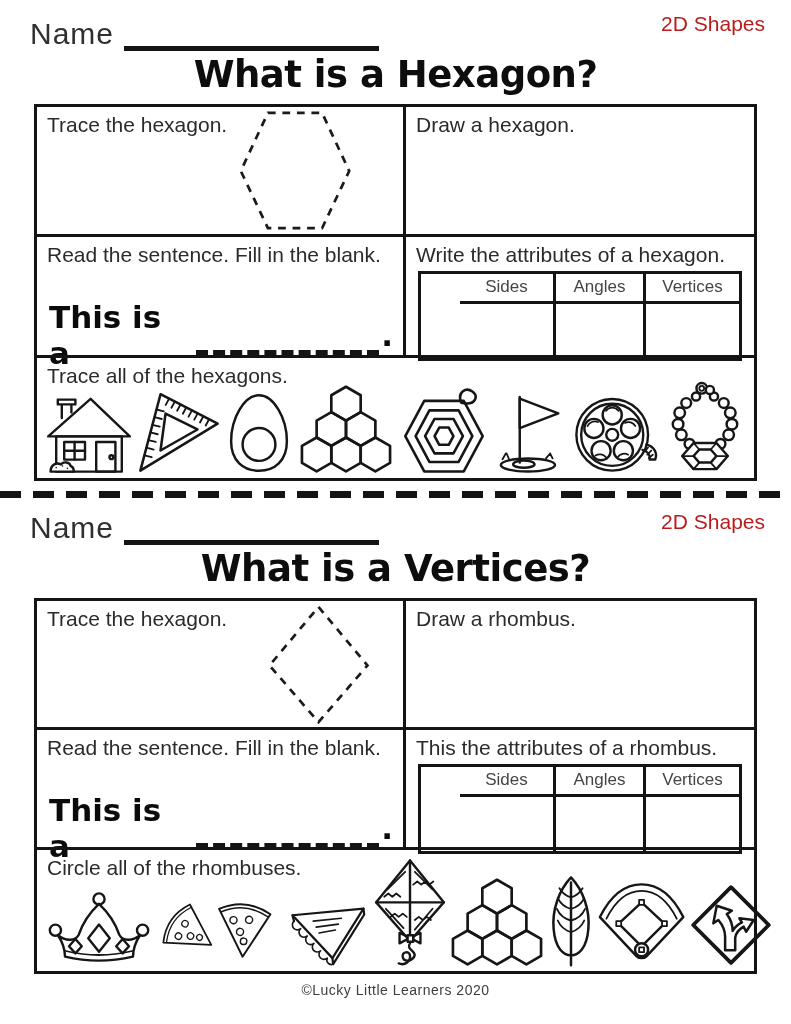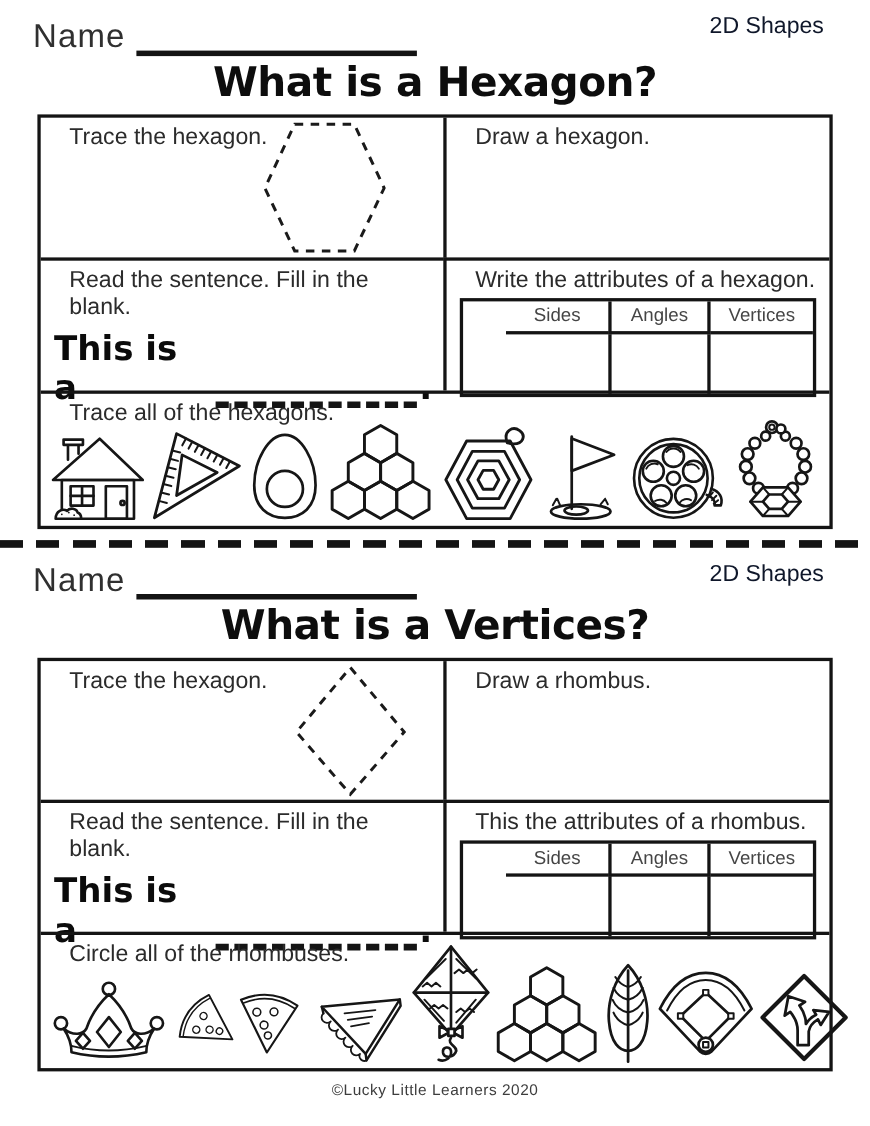--- a/index.html
+++ b/index.html
@@ -2,34 +2,34 @@
 <html><head>
 <meta charset="utf-8">
 <style>
   html,body{margin:0;padding:0;background:#fff;}
   body{width:791px;height:1024px;overflow:hidden;font-family:"Liberation Sans",sans-serif;color:#2b2b2b;}
   .sec-header{position:relative;padding:12px 20px 0 30px;}
   .sec-header.second{padding-top:8px;}
   .name-row{display:flex;align-items:flex-end;gap:10px;}
   .name-label{font-size:30px;color:#303030;letter-spacing:1px;}
   .name-line{display:inline-block;width:255px;height:34px;border-bottom:5px solid #141414;}
-  .corner{position:absolute;top:12px;right:42px;font-size:21px;color:#0f172a;}
+  .corner{position:absolute;top:12px;right:26px;font-size:21px;color:#b91c1c;}
   .ws-title{text-align:center;font-size:37px;font-weight:700;color:#0d0d0d;margin:2px 0 8px 0;letter-spacing:-0.5px;font-family:"DejaVu Sans","Liberation Sans",sans-serif;}
   .ws-grid{margin:0 34px;border:3px solid #141414;display:grid;grid-template-columns:366px 1fr;}
   .g1{grid-template-rows:127px 121px 123px;}
   .g2{grid-template-rows:126px 120px 124px;}
   .cell{position:relative;padding:6px 10px;font-size:21px;box-sizing:border-box;}
-  .cell .lbl{display:block;color:#2b2b2b;margin-left:16px;}
+  .cell .lbl{display:block;color:#2b2b2b;}
   .b-left{border-left:3px solid #141414;}
   .b-top{border-top:3px solid #141414;}
   .span2{grid-column:1/3;}
   .trace-shape{position:absolute;top:3px;}
   .trace-shape.hex{left:198px;}
   .trace-shape.rho{left:228px;}
-  .fill-line{display:flex;align-items:flex-end;margin-top:8px;padding-left:2px;}
+  .fill-line{display:flex;align-items:center;margin-top:32px;padding-left:2px;}
   .fill-line b{font-size:31px;color:#0b0b0b;font-weight:800;font-family:"DejaVu Sans","Liberation Sans",sans-serif;}
   .blank{display:inline-block;width:196px;height:36px;border-bottom:6px dashed #141414;margin-left:12px;margin-right:2px;}
   .attr-table{margin:4px 2px 0 2px;border:3px solid #141414;display:grid;grid-template-columns:1fr 1fr 1fr;padding-left:39px;}
   .attr-h{border-bottom:3px solid #141414;text-align:center;font-size:17px;color:#454545;padding:3px 0 4px 0;}
   .attr-h.mid,.attr-c.mid{border-left:3px solid #141414;border-right:3px solid #141414;}
   .attr-c{height:54px;}
   .items{position:absolute;left:8px;right:8px;bottom:4px;display:flex;align-items:flex-end;justify-content:space-between;}
   .items svg{display:block;flex:none;}
   .art *{stroke:#161616;stroke-width:3;fill:none;stroke-linecap:round;stroke-linejoin:round;}
   .art .wf{fill:#fff;}

